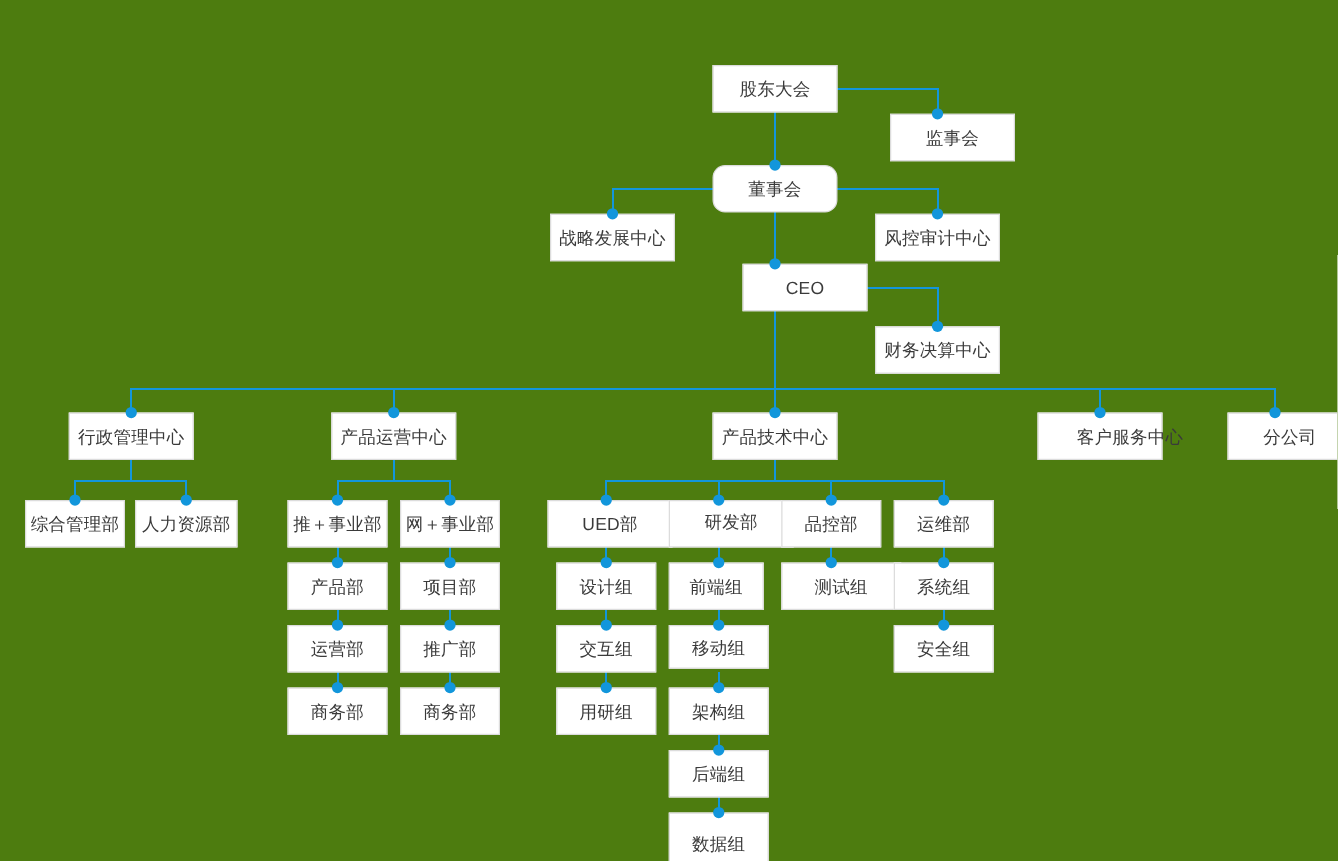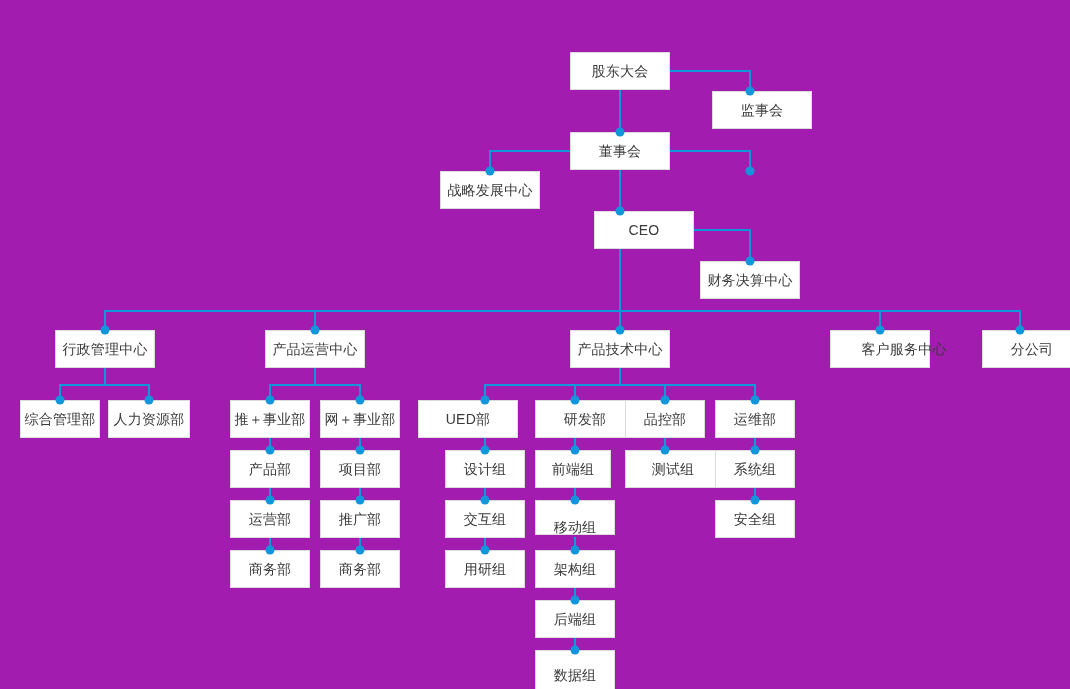--- a/index.html
+++ b/index.html
@@ -8,21 +8,21 @@
     padding: 0;
     background: #ffffff;
   }
   body {
     font-family: "Liberation Sans", "DejaVu Sans", sans-serif;
   }
   #chart-root {
     position: relative;
     width: 1070px;
     height: 689px;
-    background: #a21caf;
+    background: #4d7c0f;
     overflow: hidden;
   }
   #edge-layer {
     position: absolute;
     left: 0;
     top: 0;
     width: 1070px;
     height: 689px;
     pointer-events: none;
   }
@@ -104,28 +104,31 @@
       <polyline points="755,488 755,500" fill="none" stroke="#1296db" stroke-width="1.6" stroke-linecap="square" stroke-linejoin="miter" shape-rendering="crispEdges"></polyline>
     </svg>
   <div id="node-layer">
       <div class="node" style="left: 570px; top: 52px; width: 100px; height: 38px;">
         <span>股东大会</span>
       </div>
       <div class="node" style="left: 700px; top: 91px; width: 100px; height: 38px; margin-left: 12px;">
         <span>监事会</span>
       </div>
       <div class="dot" style="left: 750px; top: 91px; background: rgb(18, 150, 219);"></div>
-      <div class="node" style="left: 570px; top: 132px; width: 100px; height: 38px;">
+      <div class="node" style="left: 570px; top: 132px; width: 100px; height: 38px; border-radius: 10px;">
         <span>董事会</span>
       </div>
       <div class="dot" style="left: 620px; top: 132px; background: rgb(18, 150, 219);"></div>
       <div class="node" style="left: 440px; top: 171px; width: 100px; height: 38px;">
         <span>战略发展中心</span>
       </div>
       <div class="dot" style="left: 490px; top: 171px; background: rgb(18, 150, 219);"></div>
+      <div class="node" style="left: 700px; top: 171px; width: 100px; height: 38px;">
+        <span>风控审计中心</span>
+      </div>
       <div class="dot" style="left: 750px; top: 171px; background: rgb(18, 150, 219);"></div>
       <div class="node" style="left: 570px; top: 211px; width: 100px; height: 38px; margin-left: 24px;">
         <span>CEO</span>
       </div>
       <div class="dot" style="left: 620px; top: 211px; background: rgb(18, 150, 219);"></div>
       <div class="node" style="left: 700px; top: 261px; width: 100px; height: 38px;">
         <span>财务决算中心</span>
       </div>
       <div class="dot" style="left: 750px; top: 261px; background: rgb(18, 150, 219);"></div>
       <div class="node" style="left: 55px; top: 330px; width: 100px; height: 38px;">
@@ -181,25 +184,25 @@
       </div>
       <div class="dot" style="left: 360px; top: 500px; background: rgb(18, 150, 219);"></div>
       <div class="node" style="left: 230px; top: 550px; width: 80px; height: 38px;">
         <span>商务部</span>
       </div>
       <div class="dot" style="left: 270px; top: 550px; background: rgb(18, 150, 219);"></div>
       <div class="node" style="left: 320px; top: 550px; width: 80px; height: 38px;">
         <span>商务部</span>
       </div>
       <div class="dot" style="left: 360px; top: 550px; background: rgb(18, 150, 219);"></div>
-      <div class="node" style="left: 418px; top: 400px; width: 100px; height: 38px;">
+      <div class="node" style="left: 438px; top: 400px; width: 100px; height: 38px;">
         <span>UED部</span>
       </div>
       <div class="dot" style="left: 485px; top: 400px; background: rgb(18, 150, 219);"></div>
-      <div class="node" style="left: 535px; top: 400px; width: 100px; height: 38px;">
+      <div class="node" style="left: 535px; top: 400px; width: 100px; height: 38px; font-family: Liberation Serif, serif;">
         <span>研发部</span>
       </div>
       <div class="dot" style="left: 575px; top: 400px; background: rgb(18, 150, 219);"></div>
       <div class="node" style="left: 625px; top: 400px; width: 80px; height: 38px;">
         <span>品控部</span>
       </div>
       <div class="dot" style="left: 665px; top: 400px; background: rgb(18, 150, 219);"></div>
       <div class="node" style="left: 715px; top: 400px; width: 80px; height: 38px;">
         <span>运维部</span>
       </div>
@@ -217,21 +220,21 @@
       </div>
       <div class="dot" style="left: 665px; top: 450px; background: rgb(18, 150, 219);"></div>
       <div class="node" style="left: 715px; top: 450px; width: 80px; height: 38px;">
         <span>系统组</span>
       </div>
       <div class="dot" style="left: 755px; top: 450px; background: rgb(18, 150, 219);"></div>
       <div class="node" style="left: 445px; top: 500px; width: 80px; height: 38px;">
         <span>交互组</span>
       </div>
       <div class="dot" style="left: 485px; top: 500px; background: rgb(18, 150, 219);"></div>
-      <div class="node" style="left: 535px; top: 500px; width: 80px; height: 35px; align-items: flex-end;">
+      <div class="node" style="left: 535px; top: 500px; width: 80px; height: 35px;">
         <span>移动组</span>
       </div>
       <div class="dot" style="left: 575px; top: 500px; background: rgb(18, 150, 219);"></div>
       <div class="node" style="left: 715px; top: 500px; width: 80px; height: 38px;">
         <span>安全组</span>
       </div>
       <div class="dot" style="left: 755px; top: 500px; background: rgb(18, 150, 219);"></div>
       <div class="node" style="left: 445px; top: 550px; width: 80px; height: 38px;">
         <span>用研组</span>
       </div>

